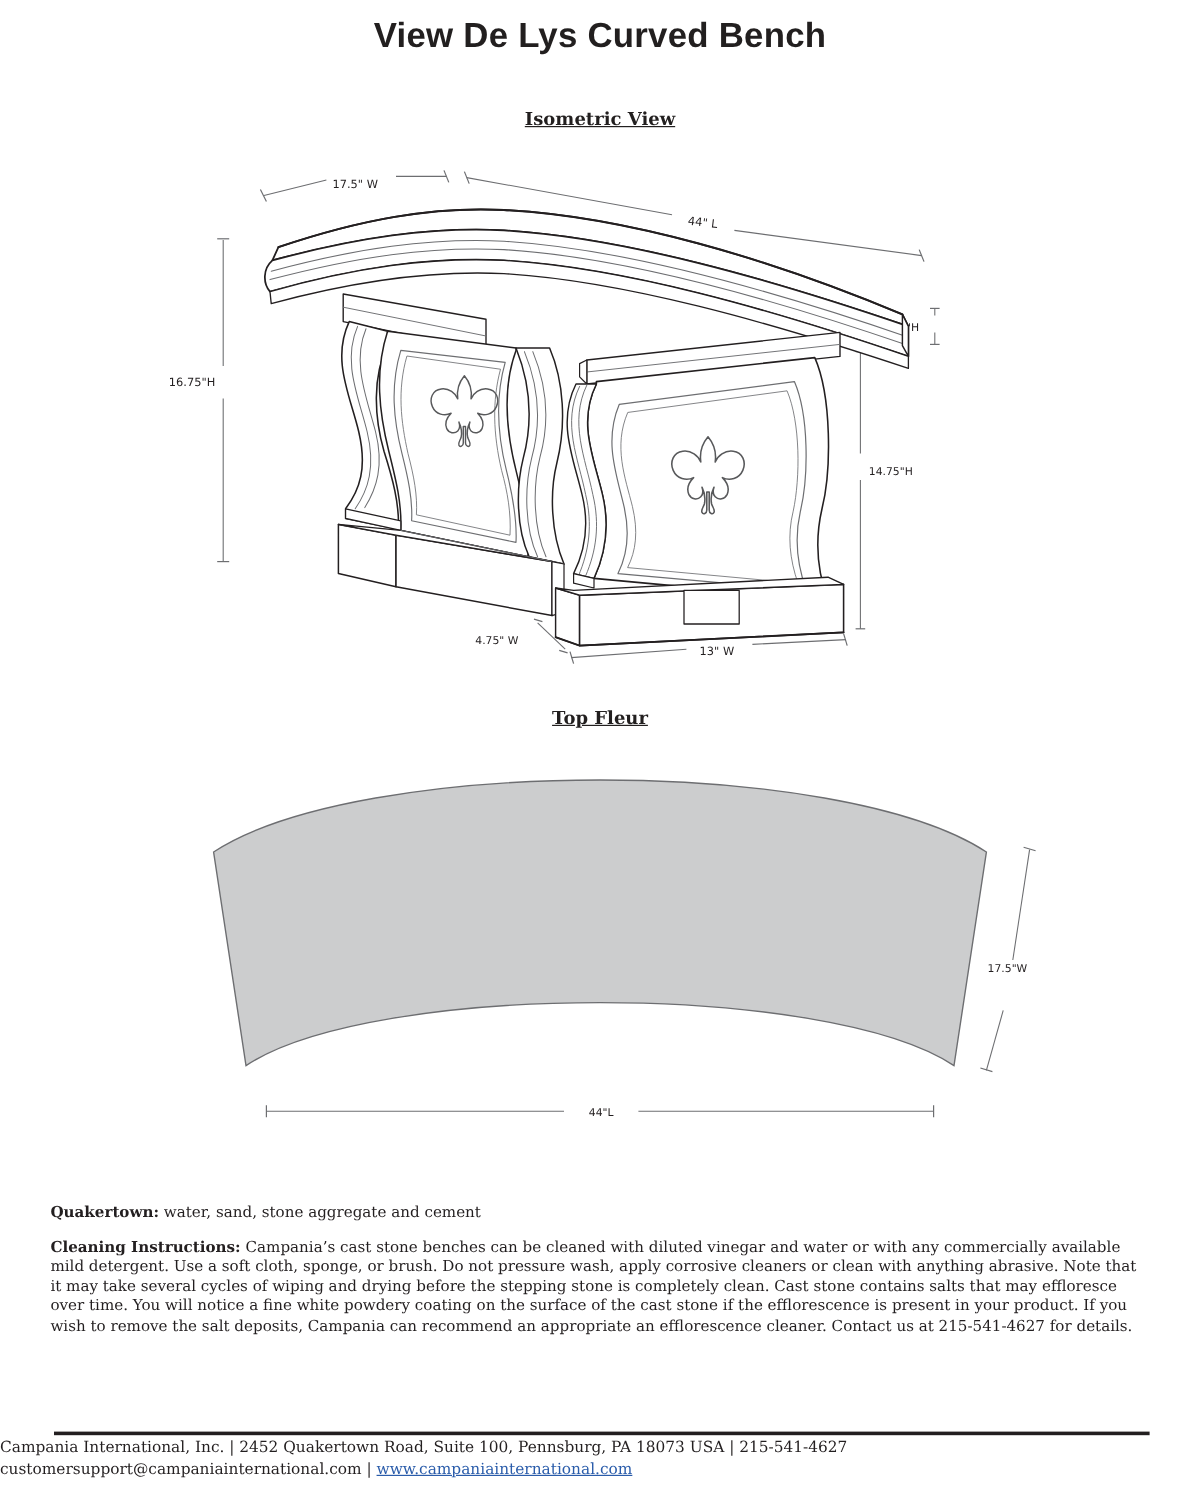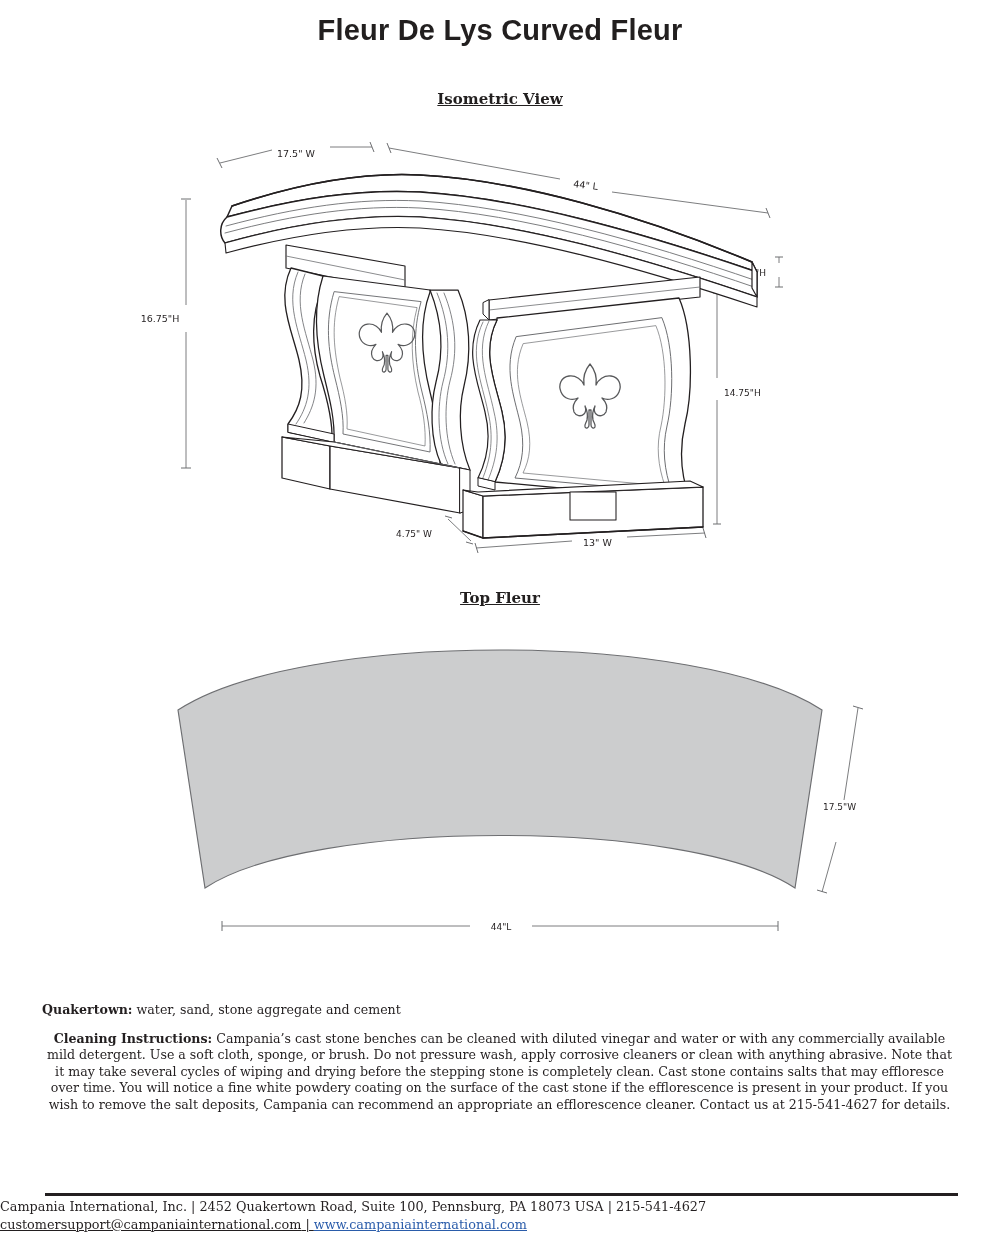--- a/index.html
+++ b/index.html
@@ -73,21 +73,21 @@
     position: absolute;
     left: 42px;
     width: 915px;
     font-family: "DejaVu Serif", serif;
     font-size: 12.6px;
     line-height: 16.4px;
     color: #231f20;
     text-align: left;
   }
   #materials-line { top: 1002px; }
-  #cleaning-block { top: 1031px; text-align: center; }
+  #cleaning-block { top: 1031px; }
   .bodytext b { font-weight: bold; }
 
   
   .footer-rule {
     position: absolute;
     left: 45px;
     top: 1193px;
     width: 913px;
     height: 3px;
     background: #231f20;
@@ -96,32 +96,32 @@
     position: absolute;
     left: 0;
     width: 1000px;
     text-align: left;
     font-family: "DejaVu Serif", serif;
     font-size: 12.8px;
     color: #231f20;
     line-height: 18px;
   }
   #footer-line-1 { top: 1198px; }
-  #footer-line-2 { top: 1216px; text-decoration: underline; }
+  #footer-line-2 { top: 1216px; }
   .weblink {
     color: #2a5caa;
     text-decoration: underline;
   }
 </style>
 </head>
 <body>
 
 <div class="page">
 
-  <div class="title">Fleur De Lys Curved Fleur</div>
+  <div class="title">View De Lys Curved Bench</div>
 
   <div class="view-heading" id="iso-heading">Isometric View</div>
 
   <div class="draw">
     <svg width="1000" height="580" viewBox="0 0 1000 580">
       <defs>
 
         <g id="fleur">
           <path d="M0,-26
                    C -5,-20 -7,-12 -6,-5

